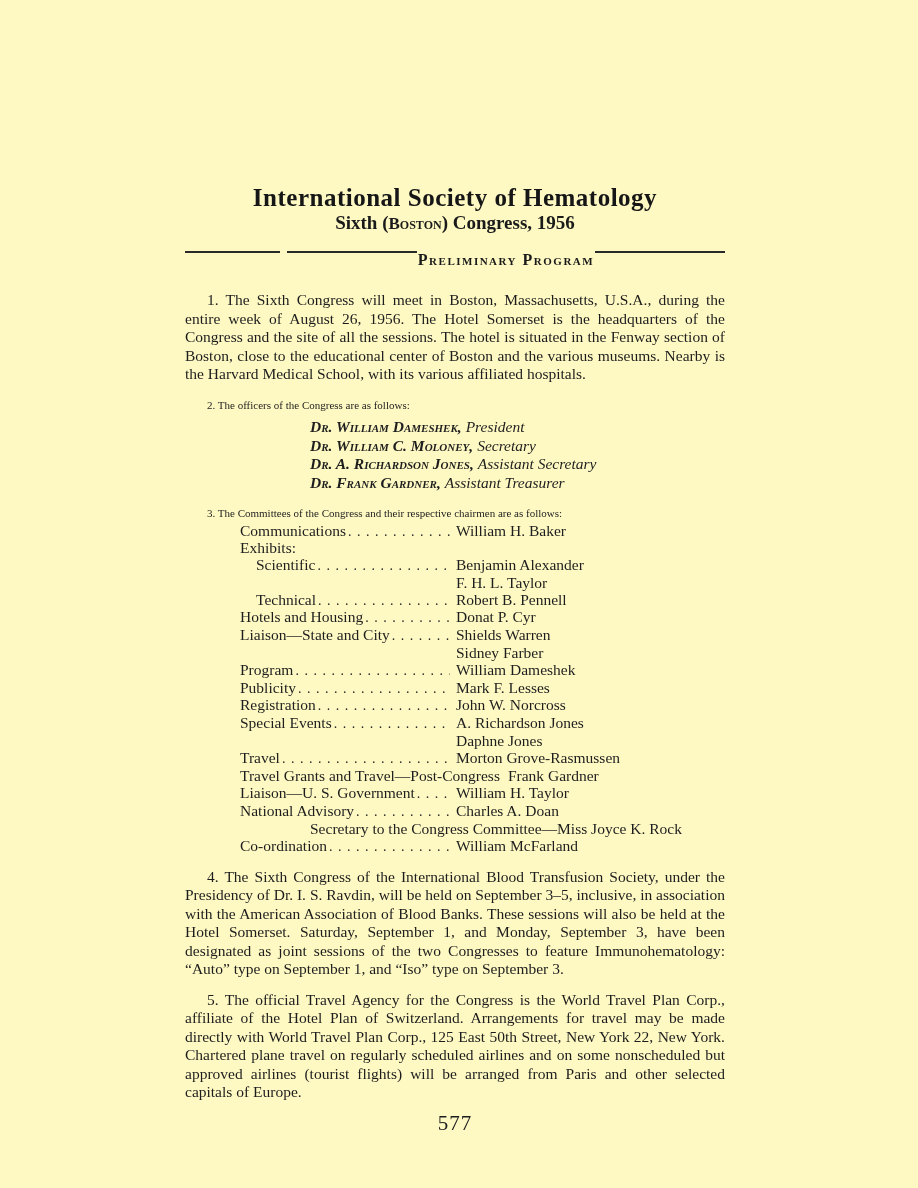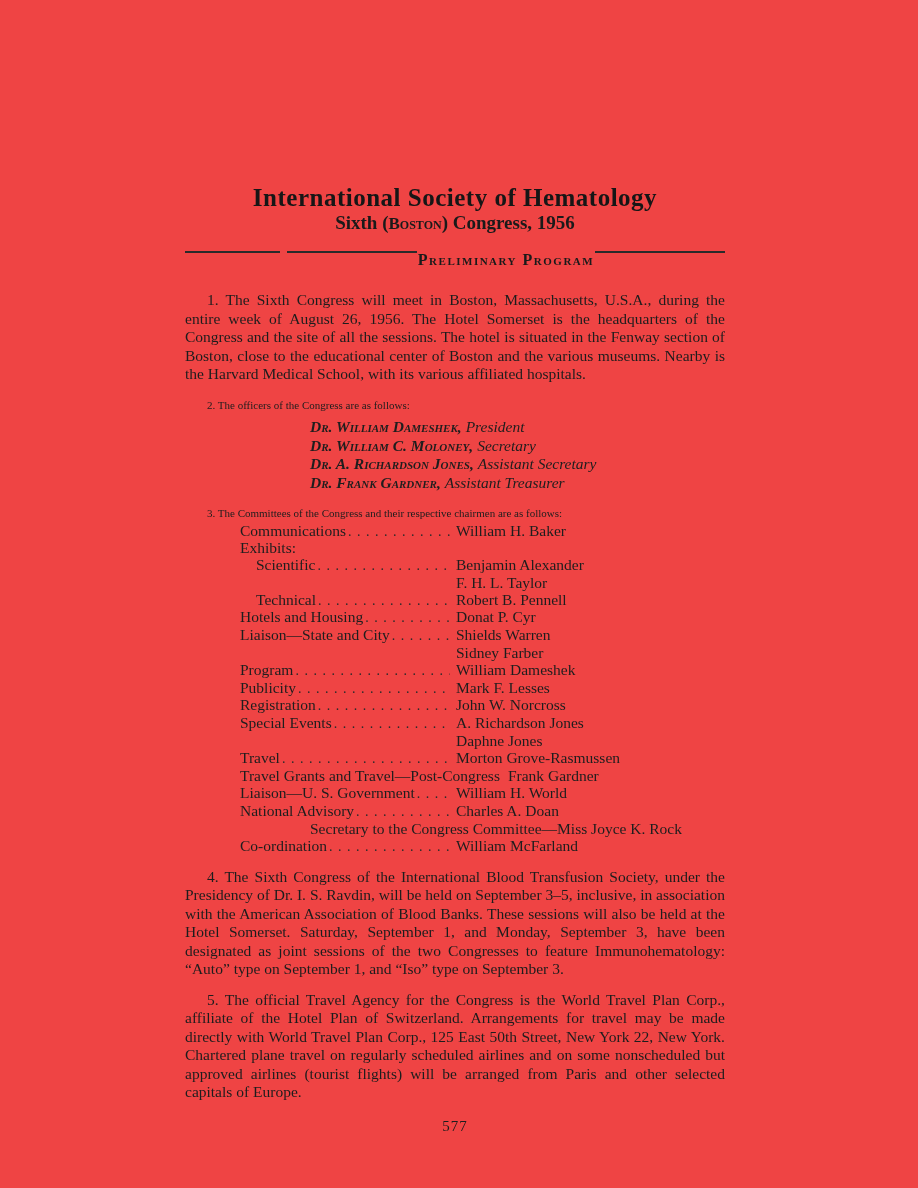--- a/index.html
+++ b/index.html
@@ -1,21 +1,21 @@
 <!DOCTYPE html>
 <html><head>
 <meta charset="utf-8">
 <style>
   * { margin: 0; padding: 0; box-sizing: border-box; }
   html, body { background: #ffffff; }
   .page {
     position: relative;
     width: 918px;
     height: 1188px;
-    background: #ef4444;
+    background: #fef9c3;
     color: #1e1e1e;
     font-family: "Liberation Serif", "DejaVu Serif", serif;
     overflow: hidden;
   }
   .content {
     position: absolute;
     left: 185px;
     top: 184px;
     width: 540px;
   }
@@ -113,22 +113,22 @@
   .c-name {
     flex: 0 0 268px;
     white-space: nowrap;
   }
   .secretary-line {
     padding-left: 70px;
     white-space: nowrap;
   }
   .page-number {
     text-align: center;
-    margin-top: 16px;
-    font-size: 15px;
+    margin-top: 9px;
+    font-size: 21px;
     letter-spacing: 1px;
     color: #1d1d1d;
   }
 </style>
 </head>
 <body>
 
 <div class="page">
   <div class="content">
 
@@ -228,21 +228,21 @@
           <span class="c-name">Morton Grove-Rasmussen</span>
         </div>
       <div class="c-row">
           <span class="c-label">Travel Grants and Travel—Post-Congress</span>
           <span class="c-dots"></span>
           <span class="c-name">Frank Gardner</span>
         </div>
       <div class="c-row">
           <span class="c-label">Liaison—U. S. Government</span>
           <span class="c-dots"></span>
-          <span class="c-name">William H. World</span>
+          <span class="c-name">William H. Taylor</span>
         </div>
       <div class="c-row">
           <span class="c-label">National Advisory</span>
           <span class="c-dots"></span>
           <span class="c-name">Charles A. Doan</span>
         </div>
       <div class="secretary-line">Secretary to the Congress Committee—Miss Joyce K. Rock</div>
       <div class="c-row">
           <span class="c-label">Co-ordination</span>
           <span class="c-dots"></span>

